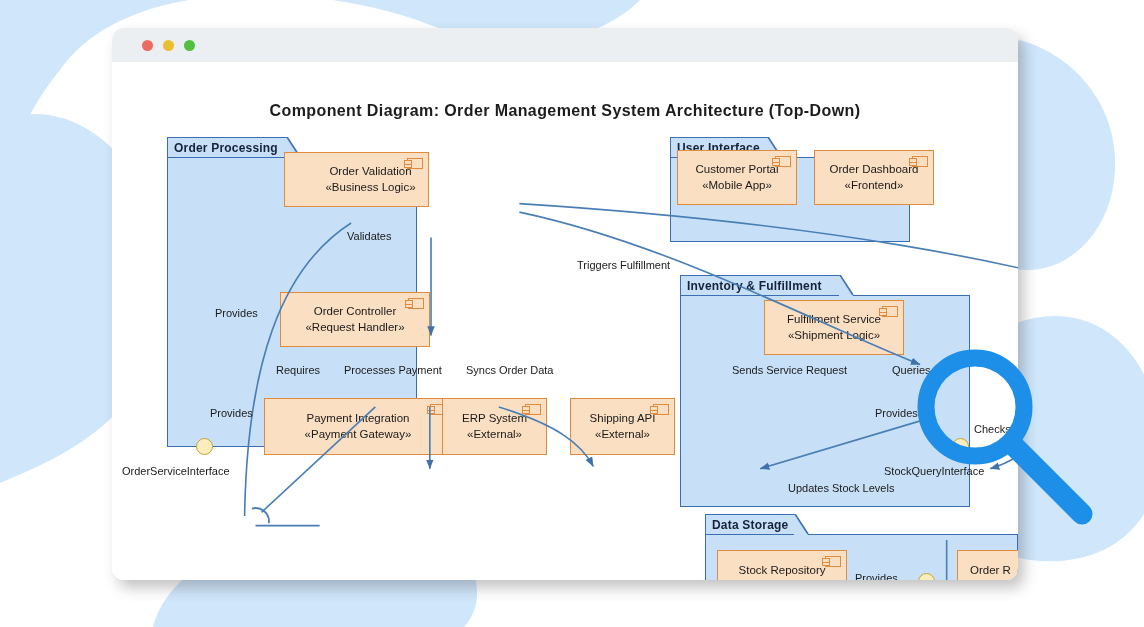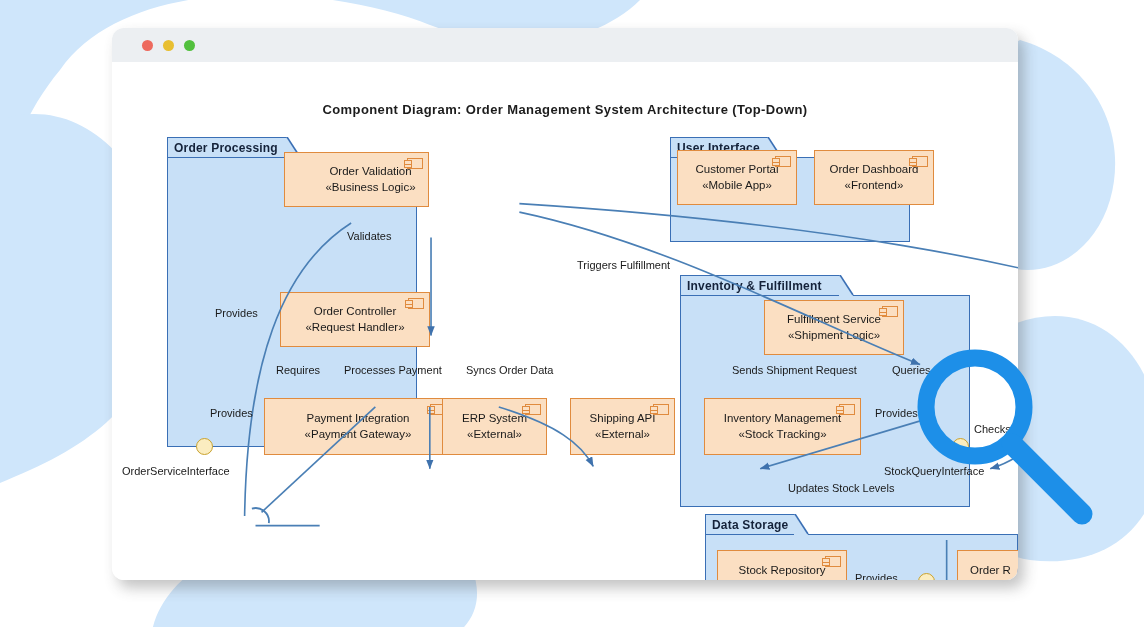--- a/index.html
+++ b/index.html
@@ -11,21 +11,21 @@
           background:#ffffff;box-shadow:6px 8px 14px rgba(60,60,60,.30);overflow:hidden;z-index:1;}
   .titlebar{height:34px;background:#eceff2;border-bottom:1px solid #dfe3e8;position:relative;}
   .dot{position:absolute;top:12px;width:11px;height:11px;border-radius:50%;}
   .dot.red{left:30px;background:#ed6a5e;}
   .dot.yellow{left:51px;background:#e8bf31;}
   .dot.green{left:72px;background:#52c03e;}
   .canvas{position:absolute;left:0;top:34px;width:906px;height:518px;background:#ffffff;overflow:hidden;}
   #diagram-svg{z-index:2;pointer-events:none;}
   #glass-svg{z-index:6;pointer-events:none;}
   .diag-title{position:absolute;left:0;top:40px;width:906px;text-align:center;
-              font-size:13px;font-weight:bold;color:#1c1c1c;letter-spacing:.4px;}
+              font-size:16px;font-weight:bold;color:#1c1c1c;letter-spacing:.4px;}
   .pkg{position:absolute;box-sizing:border-box;background:#c8e0f7;border:1.6px solid #3a6fb5;}
   .pkg-tab{position:absolute;box-sizing:border-box;height:20px;background:#c8e0f7;
            border:1.6px solid #3a6fb5;border-bottom:none;}
   .pkg-label{position:absolute;font-size:12px;font-weight:bold;color:#14223a;
              white-space:nowrap;letter-spacing:.2px;}
   .comp{position:absolute;box-sizing:border-box;background:#fbdfc2;border:1.3px solid #e08b3e;
         display:flex;flex-direction:column;align-items:center;justify-content:center;}
   .comp-name{font-size:11.5px;color:#1a1a1a;line-height:1.35;white-space:nowrap;}
   .comp-stereo{font-size:11.5px;color:#1a1a1a;line-height:1.35;white-space:nowrap;}
   .comp-icon{position:absolute;right:5px;top:5px;width:14px;height:9px;
@@ -180,25 +180,20 @@
         <span class="comp-name">Order Dashboard</span>
         <span class="comp-stereo">«Frontend»</span>
       </div>
 
       <div class="comp" style="left:652px;top:238px;width:140px;height:55px;">
         <span class="comp-icon"></span>
         <span class="comp-name">Fulfillment Service</span>
         <span class="comp-stereo">«Shipment Logic»</span>
       </div>
 
-      <div class="comp" style="left:592px;top:336px;width:157px;height:57px;">
-        <span class="comp-icon"></span>
-        <span class="comp-name">Inventory Management</span>
-        <span class="comp-stereo">«Stock Tracking»</span>
-      </div>
 
       <div class="comp" style="left:605px;top:488px;width:130px;height:57px;">
         <span class="comp-icon"></span>
         <span class="comp-name">Stock Repository</span>
         <span class="comp-stereo">«Data Access»</span>
       </div>
 
       <div class="comp" style="left:845px;top:488px;width:130px;height:57px;align-items:flex-start;padding-left:12px;">
 
         <span class="comp-name">Order R</span>
@@ -212,21 +207,21 @@
       <div class="iface-label" style="left:10px;top:403px;">OrderServiceInterface</div>
       <div class="iface-label" style="left:772px;top:403px;">StockQueryInterface</div>
 
       <div class="edge-label" style="left:235px;top:168px;">Validates</div>
       <div class="edge-label" style="left:465px;top:197px;">Triggers Fulfillment</div>
       <div class="edge-label" style="left:164px;top:302px;">Requires</div>
       <div class="edge-label" style="left:232px;top:302px;">Processes Payment</div>
       <div class="edge-label" style="left:354px;top:302px;">Syncs Order Data</div>
       <div class="edge-label" style="left:103px;top:245px;">Provides</div>
       <div class="edge-label" style="left:98px;top:345px;">Provides</div>
-      <div class="edge-label" style="left:620px;top:302px;">Sends Shipment Request</div>
+      <div class="edge-label" style="left:620px;top:302px;">Sends Service Request</div>
       <div class="edge-label" style="left:780px;top:302px;">Queries</div>
       <div class="edge-label" style="left:763px;top:345px;">Provides</div>
       <div class="edge-label" style="left:862px;top:361px;">Checks</div>
       <div class="edge-label" style="left:676px;top:420px;">Updates Stock Levels</div>
       <div class="edge-label" style="left:743px;top:510px;">Provides</div>
 
     </div>
   </div>
 
   <svg id="glass-svg" viewBox="0 0 1144 627">

